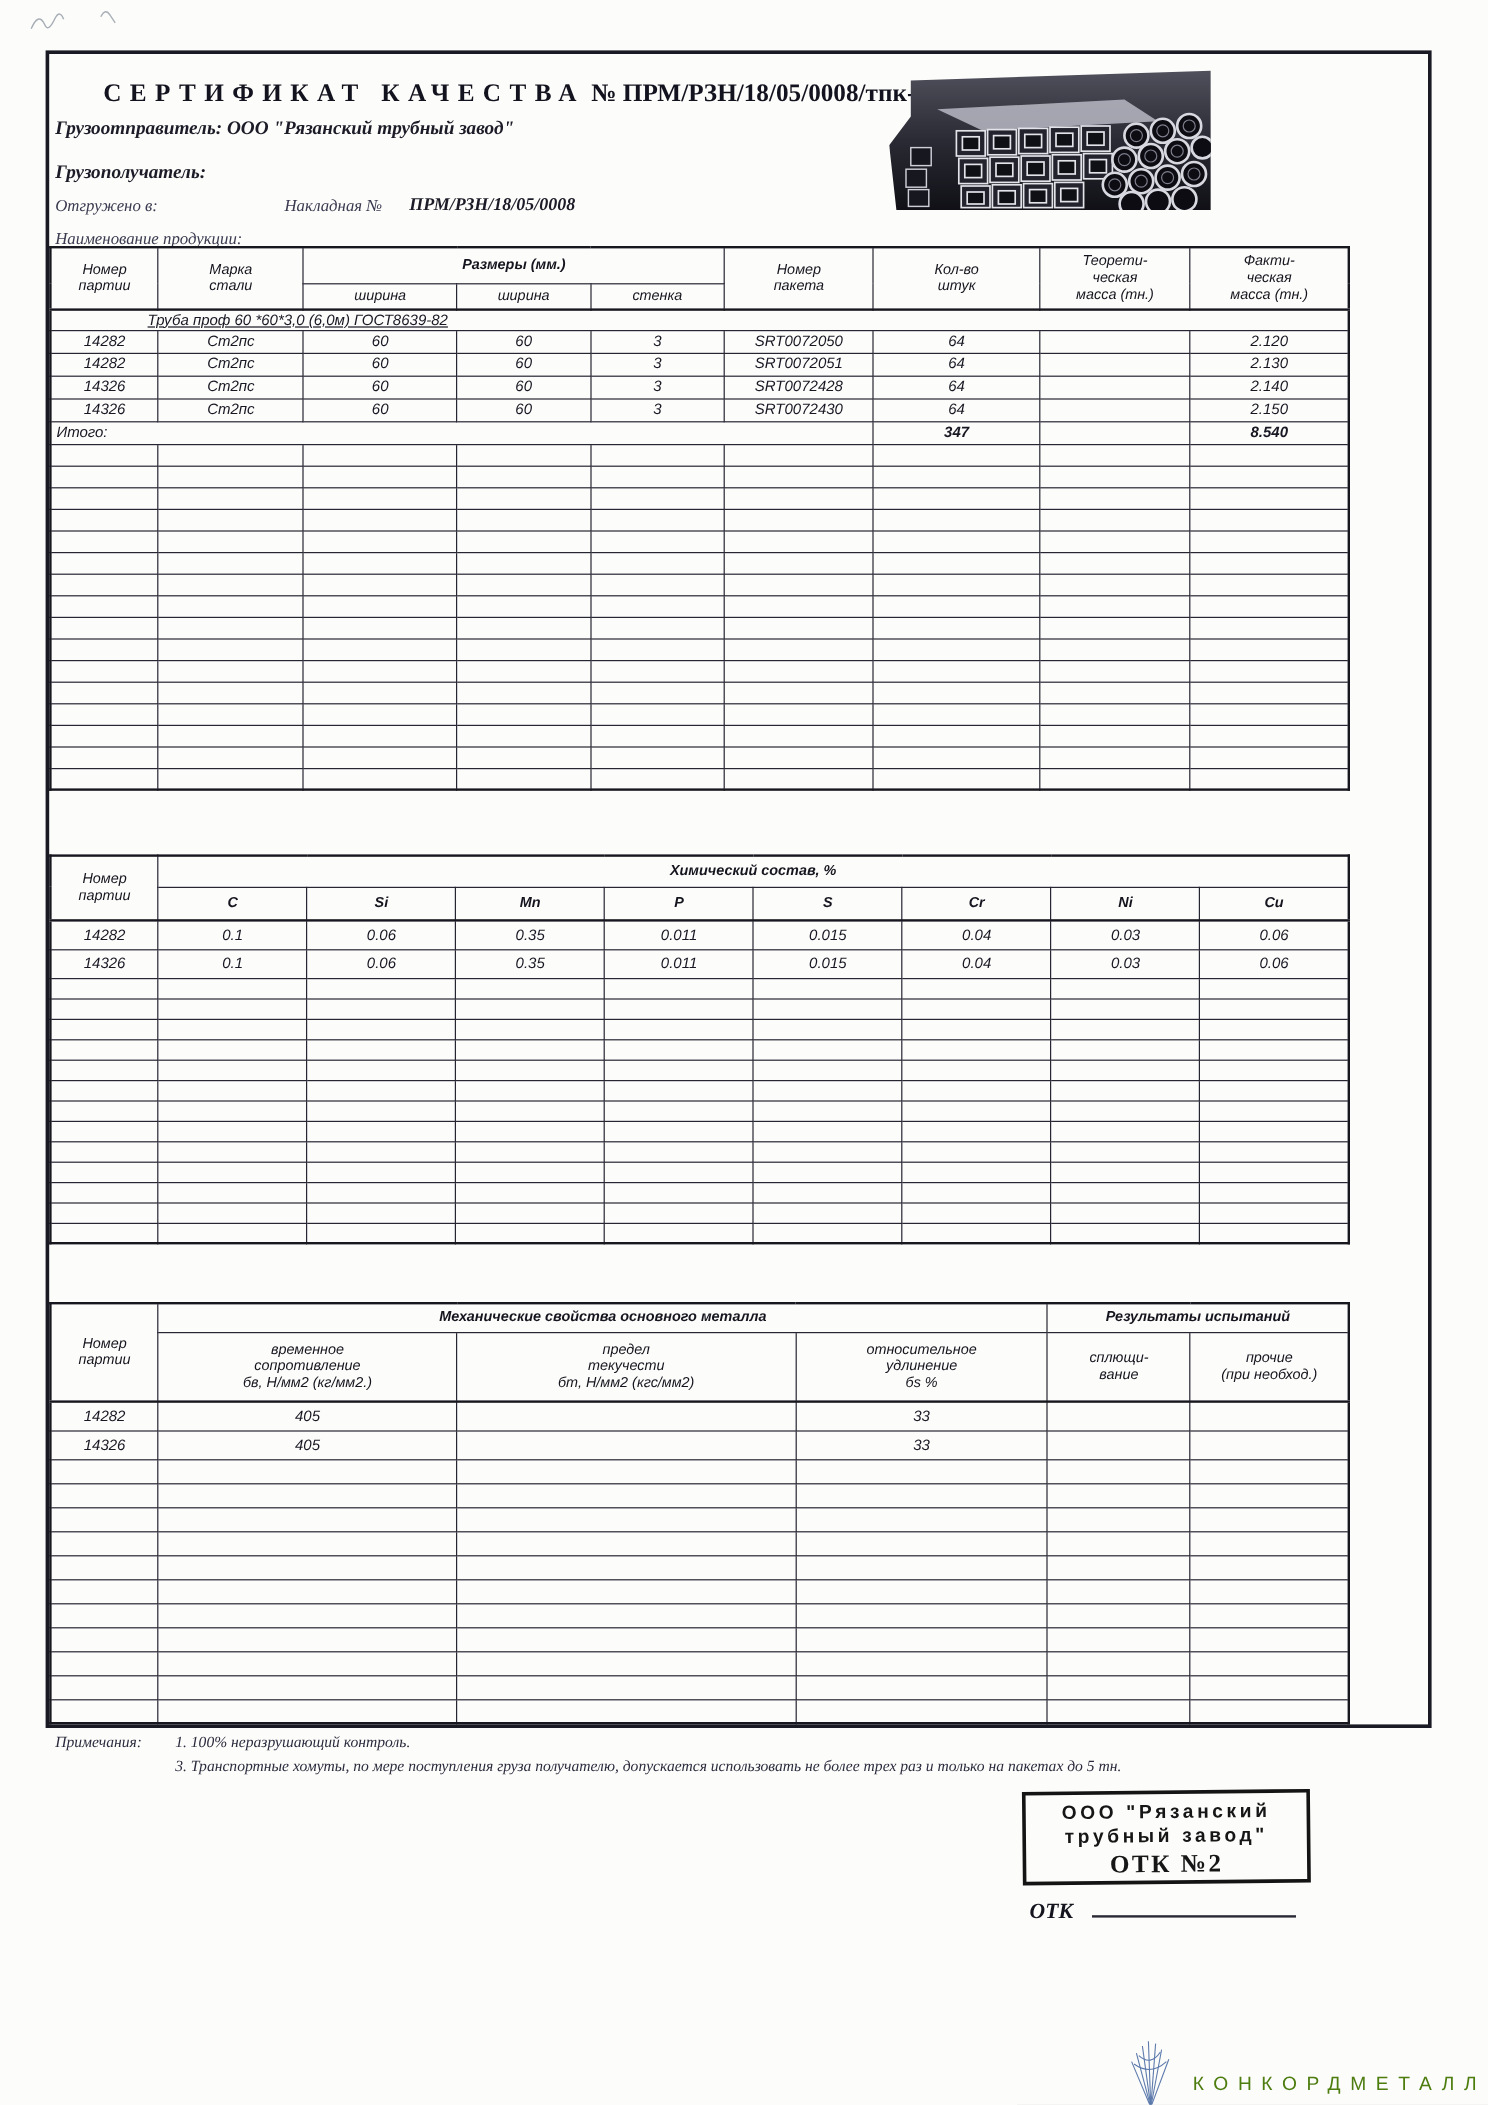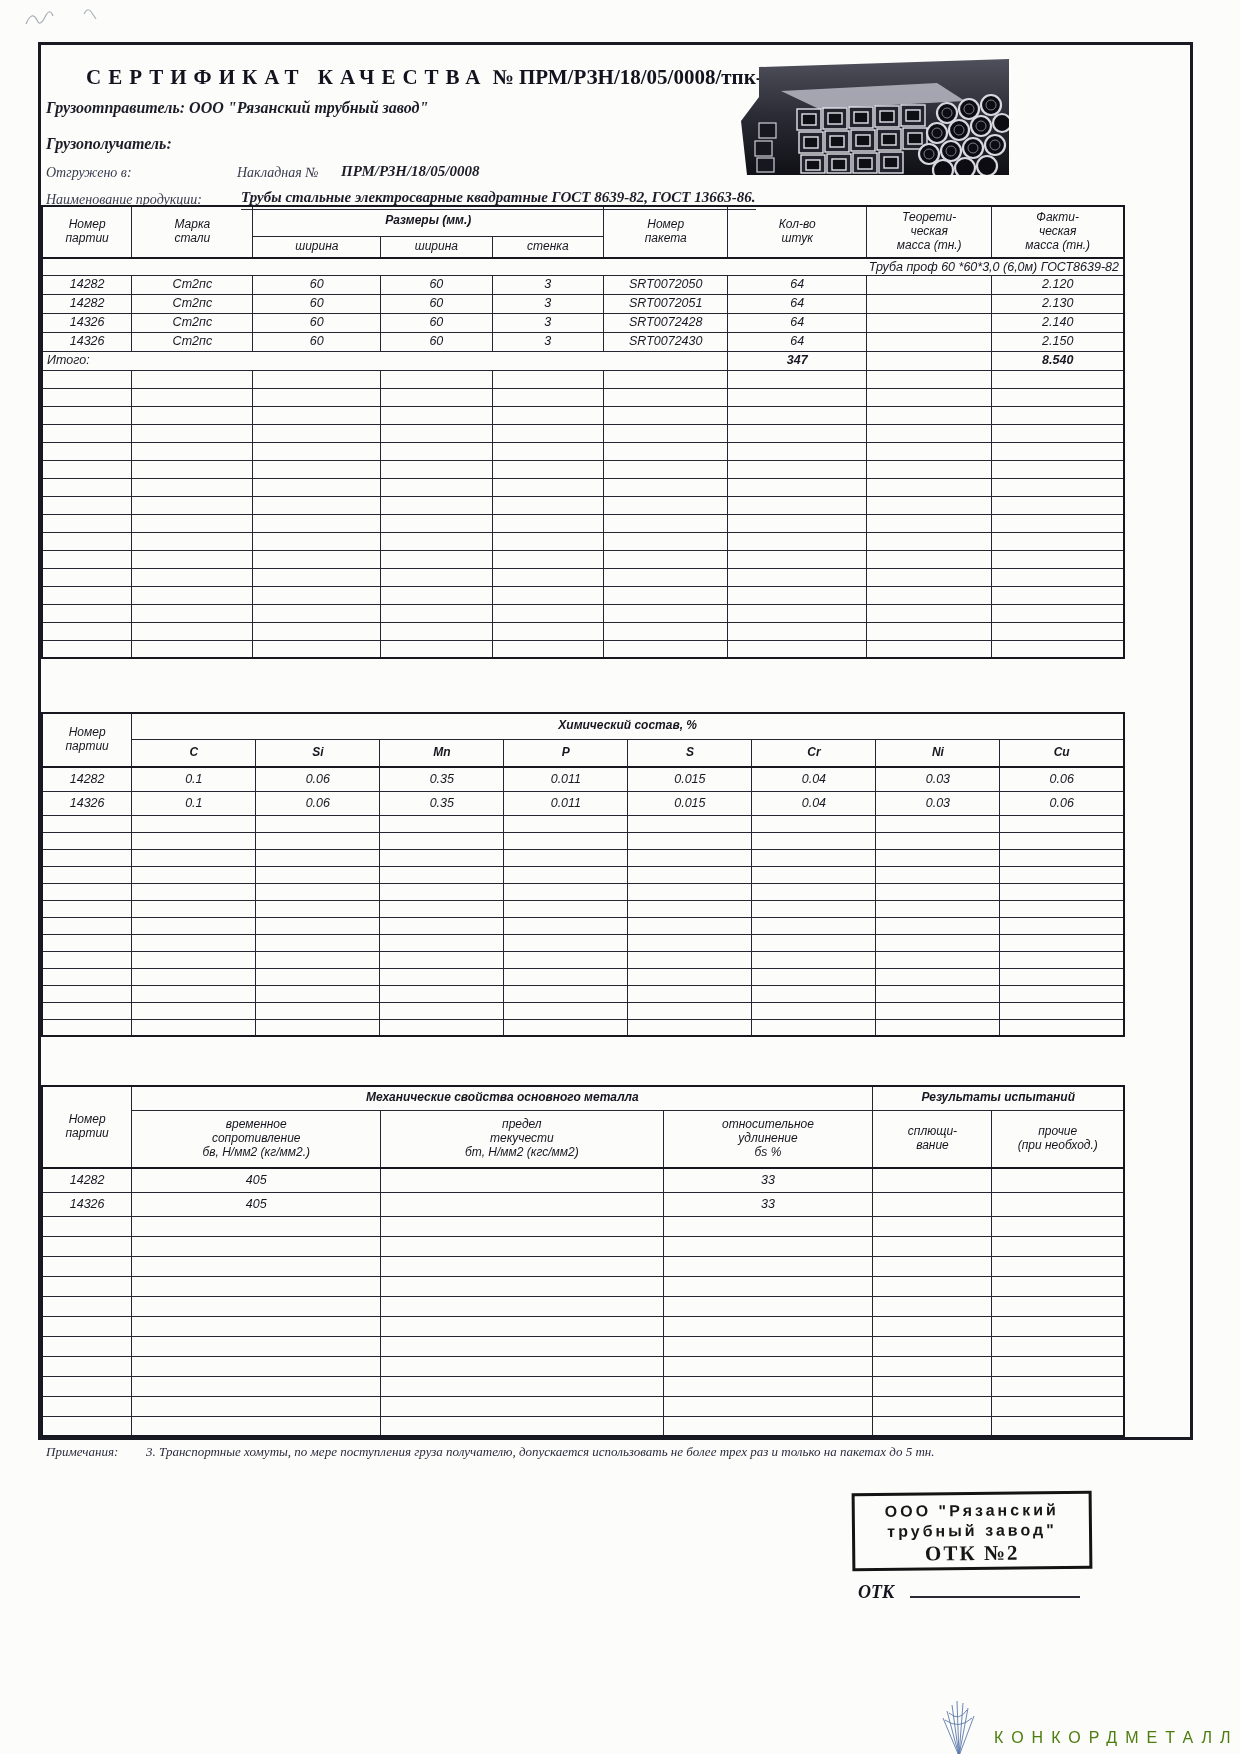--- a/index.html
+++ b/index.html
@@ -26,21 +26,21 @@
   #main-table{top:160px;}
   #chem-table{top:667px;}
   #mech-table{top:1040px;}
   table{border:2px solid #17171f;}
   th,td{border:1px solid #262633;padding:0 4px;text-align:center;font-style:italic;
         font-size:12px;line-height:1.15;overflow:hidden;}
   th{font-weight:400;white-space:pre-line;vertical-align:middle;color:#15151f;}
   th.grp{font-weight:700;}
   thead{border-bottom:2px solid #17171f;}
   td{font-size:12.5px;color:#181824;}
-  td.section{text-align:right;padding-left:80px;border-left:none;border-right:none;}
+  td.section{text-align:left;padding-left:80px;border-left:none;border-right:none;text-decoration:underline;}
   td.total-label{text-align:left;padding-right:10px;border-left:none;}
   .b{font-weight:700;}
   
   .notes{position:absolute;left:46px;top:1442px;width:1160px;font-family:"Liberation Serif",serif;
          font-style:italic;color:#2b2b3e;font-size:13px;}
   .notes-label{position:absolute;left:0;top:2px;}
   .notes ol{margin:0 0 0 100px;padding:0;list-style:none;}
   .notes li{line-height:20px;white-space:nowrap;}
   
   .stamp{position:absolute;left:852px;top:1492px;width:240px;height:78px;border:3px solid #141414;
@@ -79,21 +79,20 @@
 
     <div class="hline l-consignor">
       <span>Грузоотправитель:</span>
       <span>ООО "Рязанский трубный завод"</span>
     </div>
     <div class="hline l-consignee">Грузополучатель:</div>
     <div class="hline l-shipped">Отгружено в:</div>
     <div class="hline l-waybill">Накладная №</div>
     <div class="hline v-waybill">ПРМ/РЗН/18/05/0008</div>
     <div class="hline l-product">Наименование продукции:</div>
-    <div class="hline v-product">Трубы стальные электросварные квадратные ГОСТ 8639-82, ГОСТ 13663-86.</div>
 
     <svg class="photo" viewBox="0 0 268 118">
       <defs>
         <linearGradient id="pg" x1="0" y1="0" x2="0" y2="1">
           <stop offset="0" stop-color="#50505c"></stop>
             <stop offset="0.5" stop-color="#2a2a34"></stop>
             <stop offset="1" stop-color="#101016"></stop>
         </linearGradient>
       </defs>
       <polygon points="18,10 268,2 268,118 6,118 0,64 18,40" fill="url(#pg)"></polygon>
@@ -774,20 +773,21 @@
             <td></td>
             <td></td>
           </tr>
         </tbody>
     </table>
   </div>
 
   <div class="notes">
     <span class="notes-label">Примечания:</span>
     <ol id="notes-list">
+        <li>1.  100% неразрушающий контроль.</li>
         <li>3.  Транспортные хомуты, по мере поступления груза получателю, допускается использовать не более трех раз и только на пакетах до 5 тн.</li>
       </ol>
   </div>
 
   <div class="stamp">
     <div class="s1">ООО "Рязанский</div>
     <div class="s2">трубный  завод"</div>
     <div class="s3">ОТК №2</div>
   </div>
 

